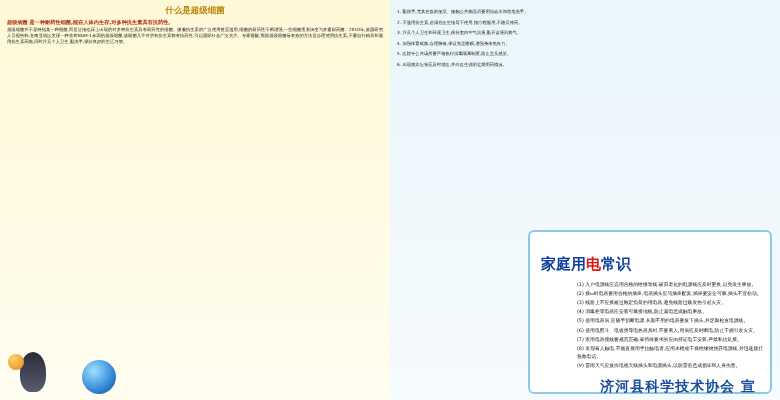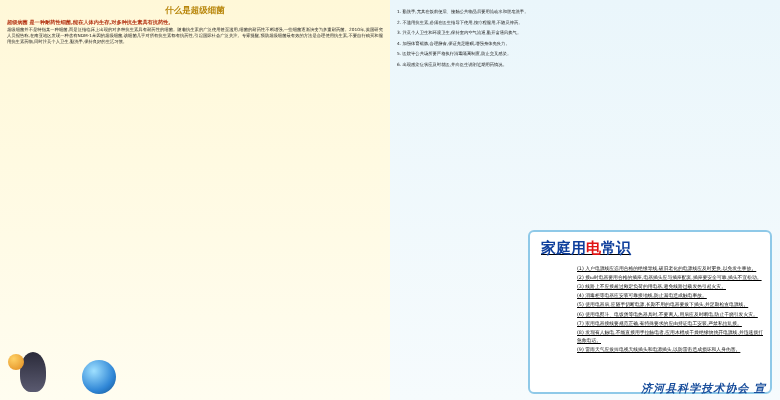--- a/index.html
+++ b/index.html
@@ -82,21 +82,21 @@
   .mascot .arm { position:absolute; top:46px; width:10px; height:26px; background:#ffe0bf; border-radius:5px;}
   .mascot .arm.l{ left:-2px; transform:rotate(18deg);} .mascot .arm.r{ right:-2px; transform:rotate(-18deg);}
 
   
   .panel {
     position:absolute;
     background:#ffffff;
     border:2px solid #7ec24a;
     border-radius:6px;
   }
-  .panel-inner { padding:5px 7px;text-decoration:underline; }
+  .panel-inner { padding:21px 7px; }
 
   
   #p-garbage { left:40px; top:96px; width:440px; height:132px; background:#f6fff0; border-color:#8ac95c;}
   .p-title-green {
     font-family:"DejaVu Serif","Liberation Serif",serif;
     font-weight:bold; font-size:15px; color:#176b1d;
     padding:3px 0 2px 4px;
     text-shadow:1px 1px 0 #ffffff;
   }
   .body-text {
@@ -221,25 +221,24 @@
   }
   .plug{
     position:absolute; right:120px; top:206px; width:30px;height:22px;
     background:linear-gradient(180deg,#f7f7f7,#cfd6dc); border-radius:4px; border:1px solid #9aa6ae;
   }
   .plug:before,.plug:after{ content:""; position:absolute; top:-7px; width:4px;height:8px;background:#b8860b;}
   .plug:before{ left:7px;} .plug:after{ left:18px;}
 
   
   .footer-org {
-    position:absolute; right:14px; bottom:4px;
-    font-family:"DejaVu Serif","Liberation Serif",serif;
-    font-size:11px; color:#1b4f9c; font-weight:bold;
+    position:absolute; right:24px; bottom:4px;
+    font-family:"DejaVu Serif","Liberation Serif",serif;
+    font-size:14px; color:#1b4f9c; font-weight:bold;
     letter-spacing:1px;
-    font-style:italic;
   }
   .corner-curve{
     position:absolute; left:0; bottom:0; width:300px; height:70px;
     background:linear-gradient(90deg, rgba(120,200,110,.35), rgba(120,200,110,0));
     border-top-right-radius:100% 100%;
     pointer-events:none;
   }
 </style>
 </head>
 <body>

